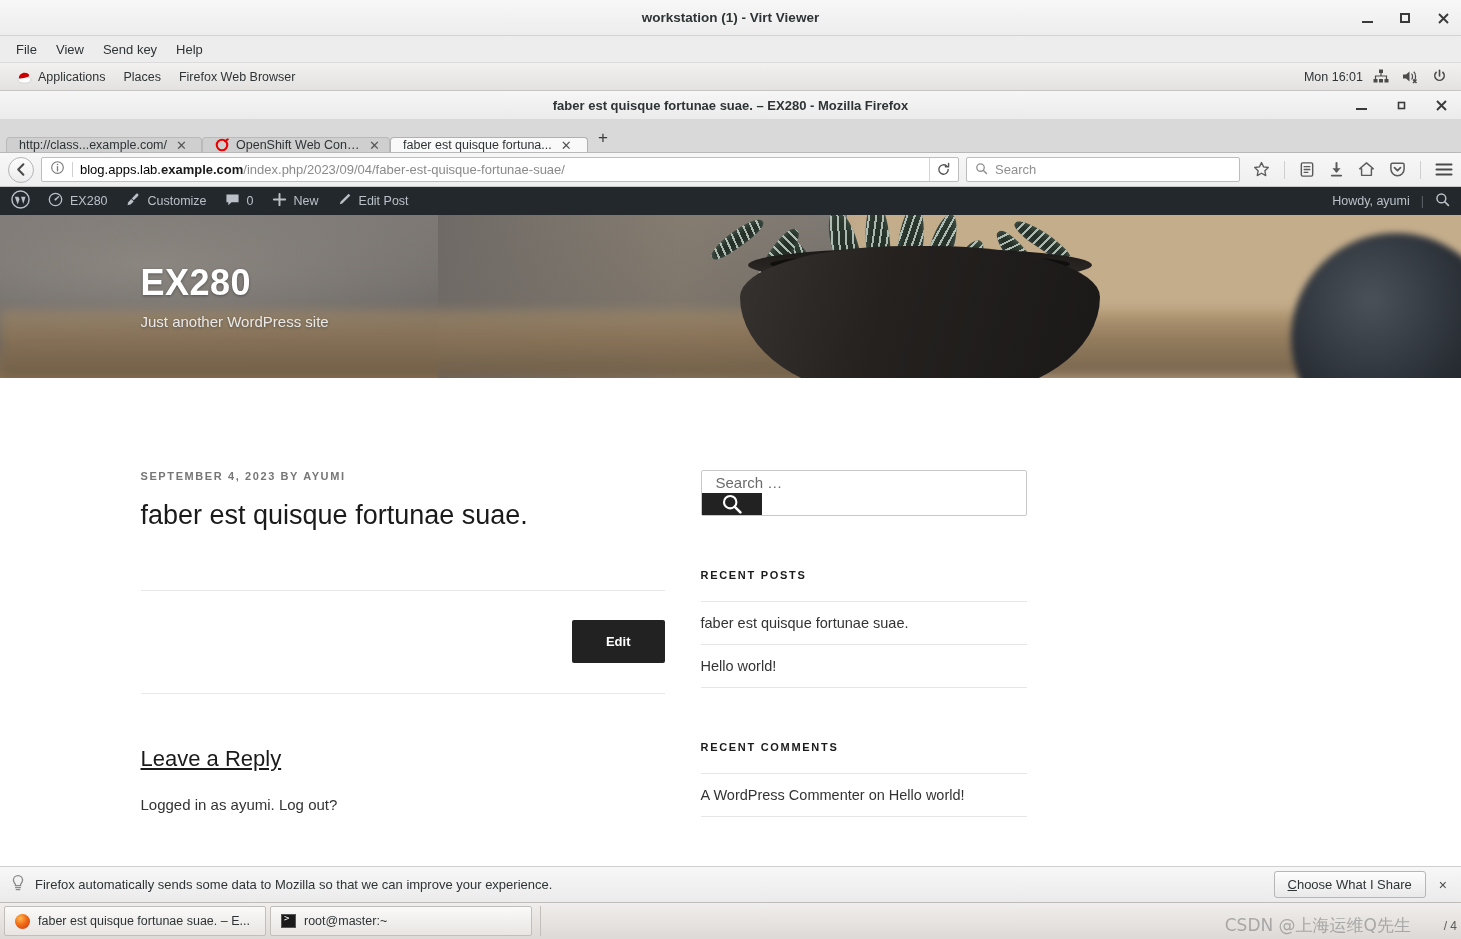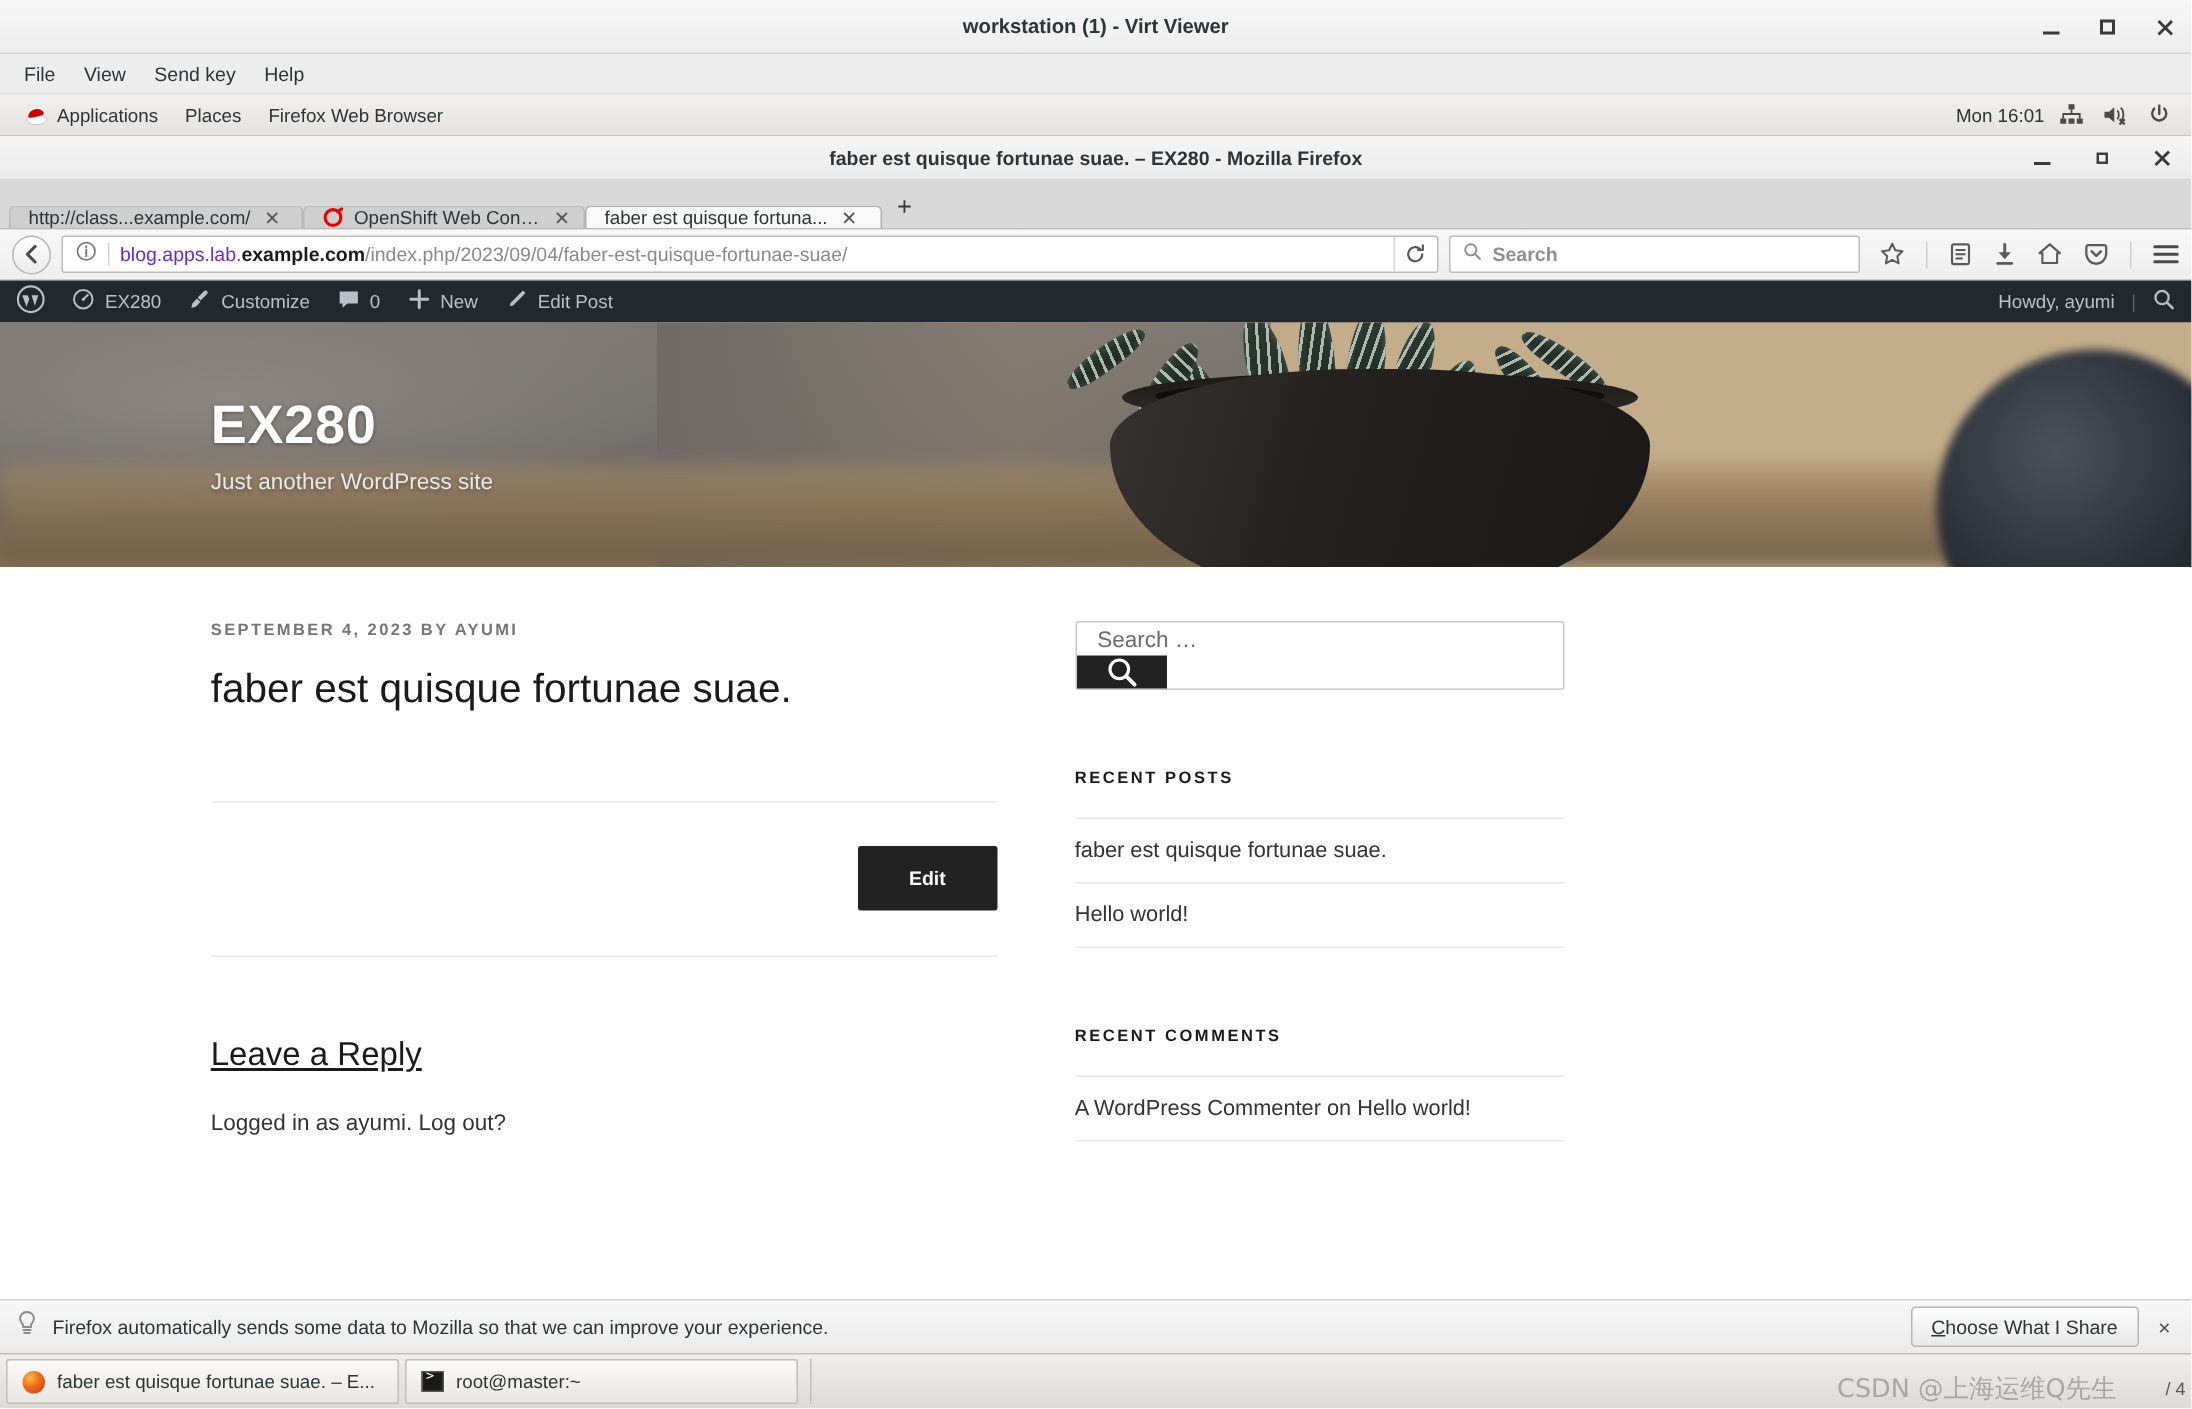--- a/index.html
+++ b/index.html
@@ -81,31 +81,31 @@
     width: 26px; height: 26px; border-radius: 50%; border: 1px solid #b5b5b5;
     background: linear-gradient(#fdfdfd,#ececec);
     display: flex; align-items: center; justify-content: center; cursor: pointer;
   }
   .urlbar {
     flex: 1; height: 25px; background: #fff; border: 1px solid #bdbdbd; border-radius: 2px;
     display: flex; align-items: center; padding: 0 2px 0 8px; gap: 7px; min-width: 0;
   }
   .url-text { font-size: 13px; color: #8a8a8a; white-space: nowrap; overflow: hidden; flex: 1; }
   .url-text b { color: #1a1a1a; font-weight: bold; }
-  .url-host-pre { color: #6d28d9; }
+  .url-host-pre { color: #000000; }
   .url-sep { width: 1px; height: 15px; background: #d0d0d0; }
   .reload-btn {
     width: 27px; height: 23px; border-left: 1px solid #d5d5d5;
     display: flex; align-items: center; justify-content: center; cursor: pointer;
   }
   .searchbar {
     width: 274px; height: 25px; background: #fff; border: 1px solid #bdbdbd; border-radius: 2px;
     display: flex; align-items: center; padding: 0 8px; gap: 7px;
   }
-  .search-ph { font-size: 13px; color: #8f8f8f; font-weight: bold; }
+  .search-ph { font-size: 13px; color: #8f8f8f; }
   .ff-tools { display: flex; align-items: center; gap: 14px; padding-left: 6px; }
   .ff-tool { cursor: pointer; display: flex; align-items: center; }
   .tool-sep { width: 1px; height: 18px; background: #cfcfcf; }
 
   
   .wp-adminbar {
     height: 28px; background: #23282d; display: flex; align-items: center;
     padding: 0 2px; color: #b9c0c7; font-size: 12.5px;
   }
   .ab-item { height: 28px; display: flex; align-items: center; gap: 7px; padding: 0 9px; cursor: pointer; white-space: nowrap; }
@@ -177,21 +177,21 @@
     font-size: 36px; font-weight: bold; color: #ffffff; letter-spacing: 0.5px;
     text-shadow: 0 1px 3px rgba(0,0,0,0.35); cursor: pointer; line-height: 1.1;
   }
   .site-tagline { font-size: 15px; color: #e9e9e9; margin-top: 10px; text-shadow: 0 1px 3px rgba(0,0,0,0.35); }
 
   
   .page-wrap {
     background: #fff; height: 472px; overflow: hidden; position: relative;
   }
   .content-grid {
-    max-width: 1180px; margin: 0 auto; display: flex; gap: 52px; padding-top: 36px;
+    max-width: 1180px; margin: 0 auto; display: flex; gap: 36px; padding-top: 92px;
   }
   .main-col { width: 524px; flex: none; }
   .side-col { width: 326px; flex: none; }
 
   .entry-meta {
     font-size: 11px; letter-spacing: 1.6px; color: #767676; font-weight: bold; text-transform: uppercase;
   }
   .entry-title {
     font-size: 27px; color: #1a1a1a; font-weight: normal; margin-top: 16px; line-height: 1.3;
   }

